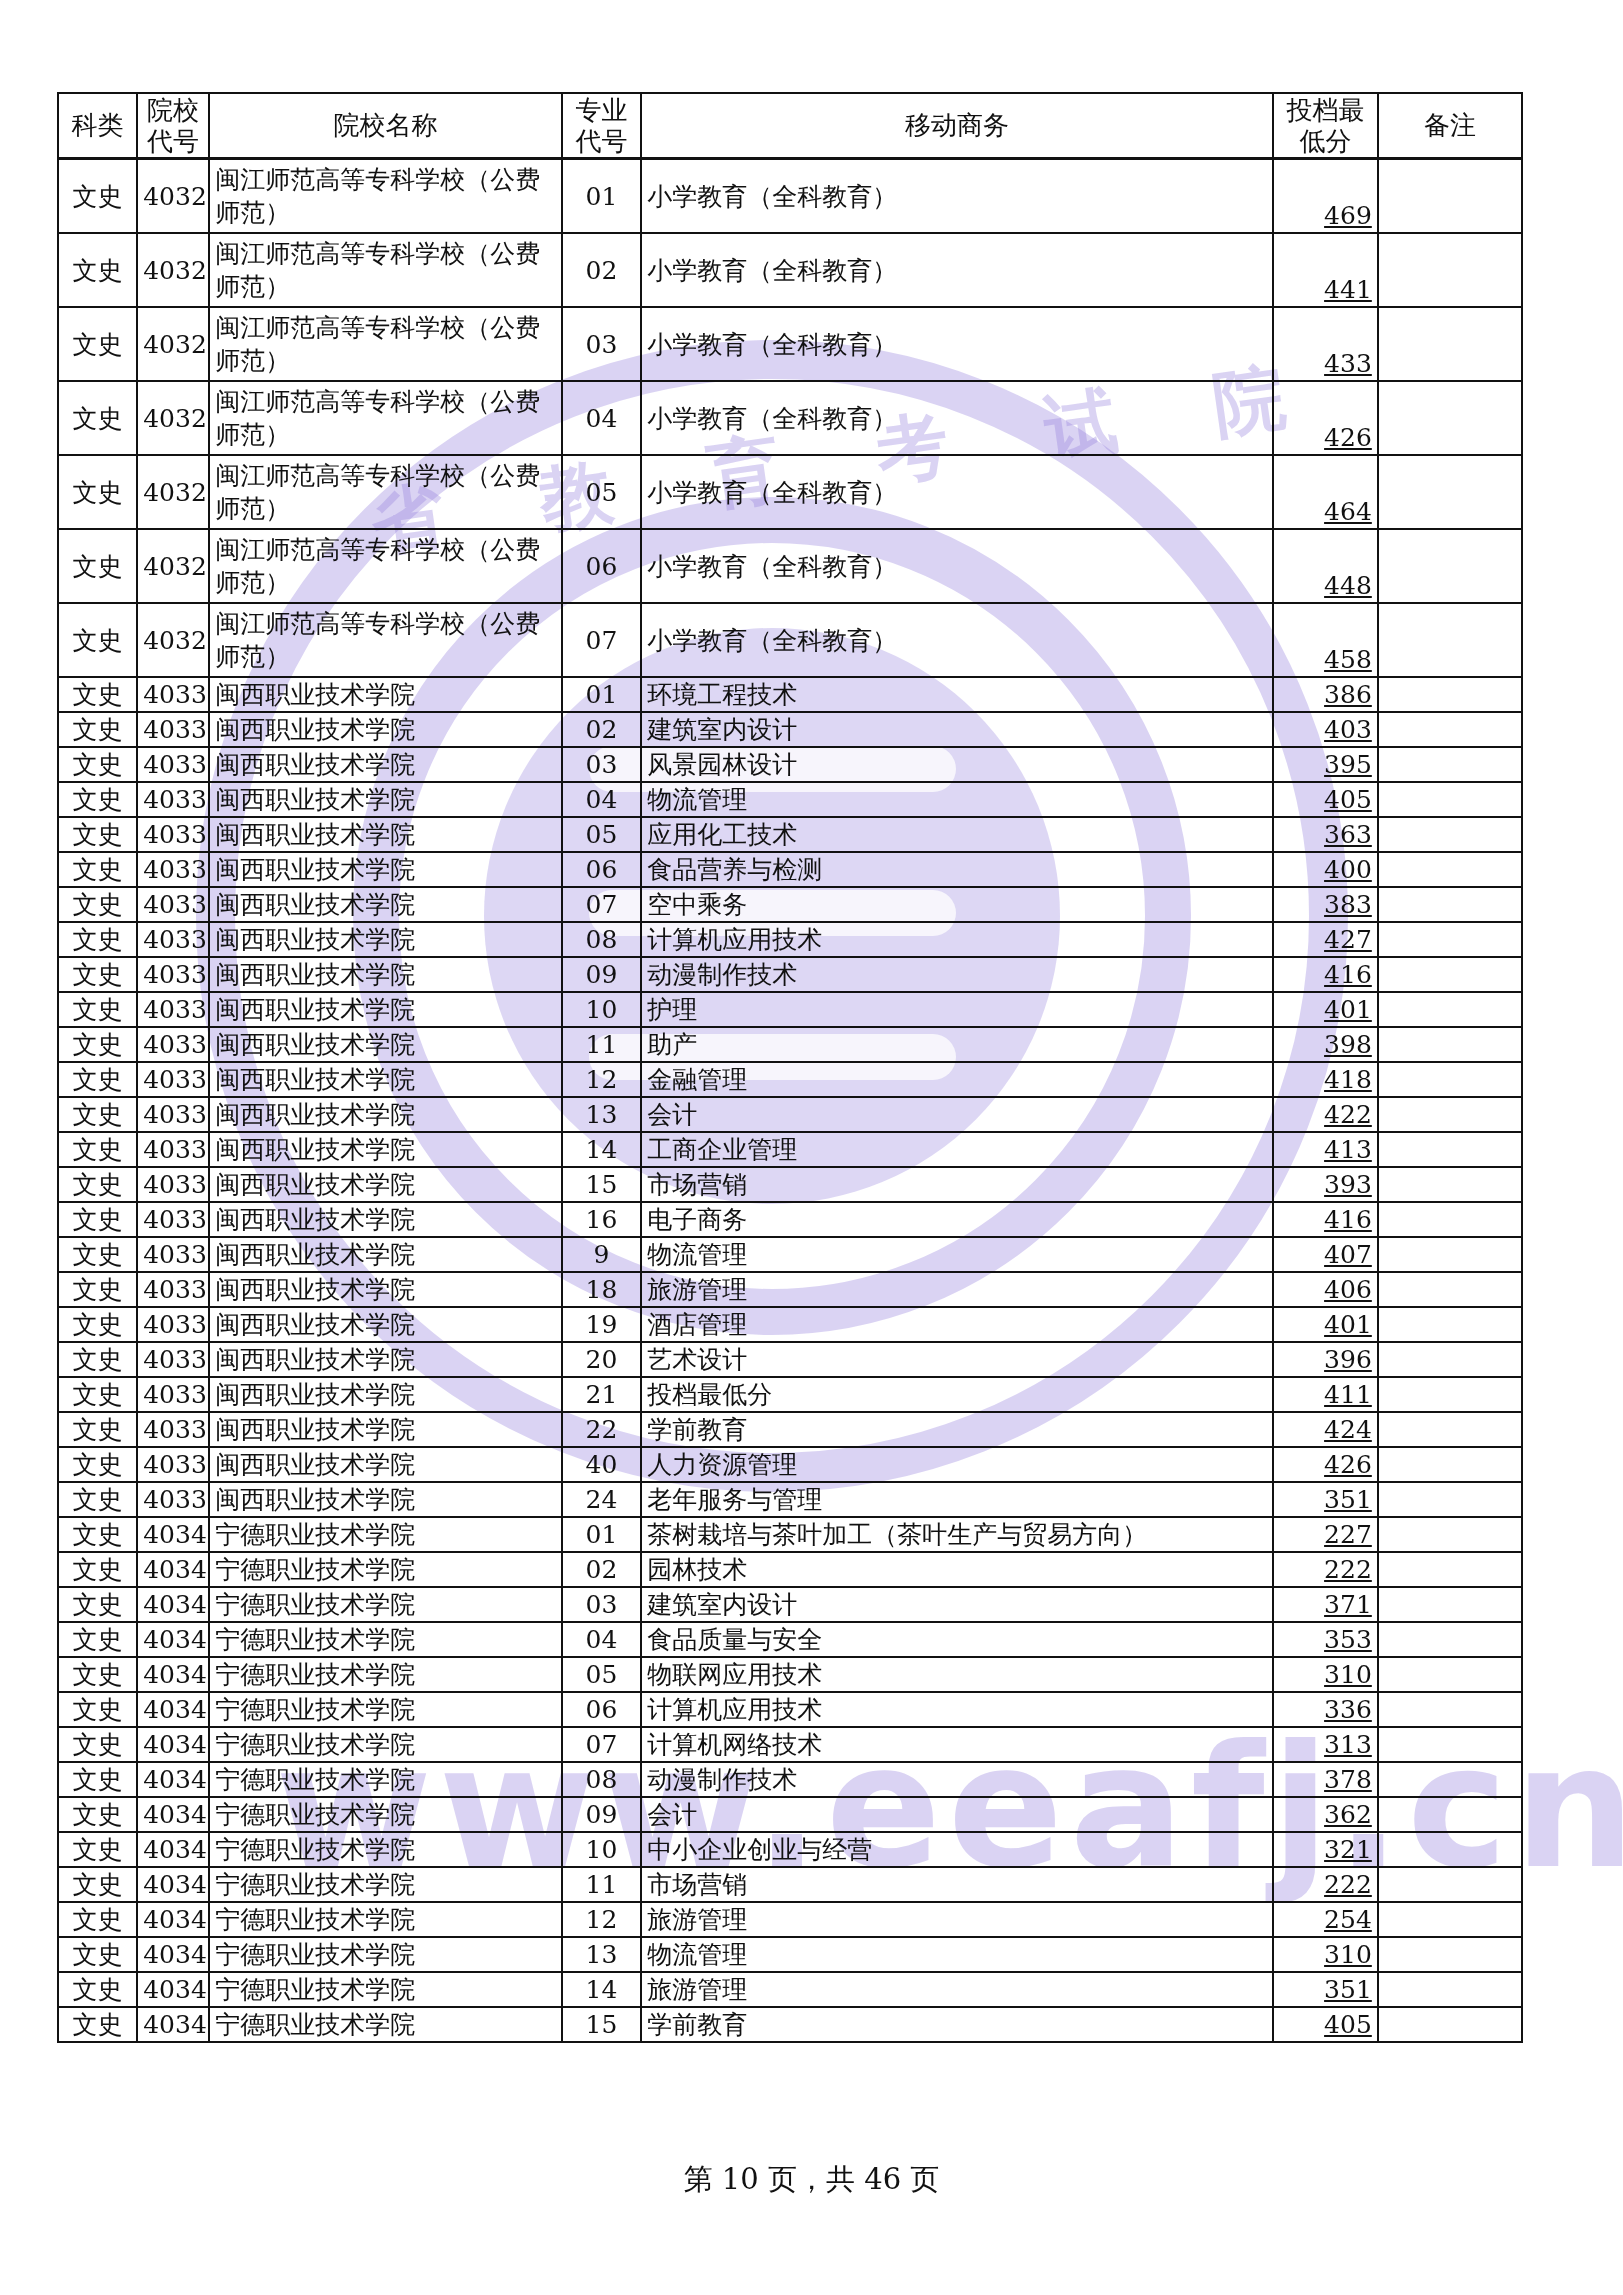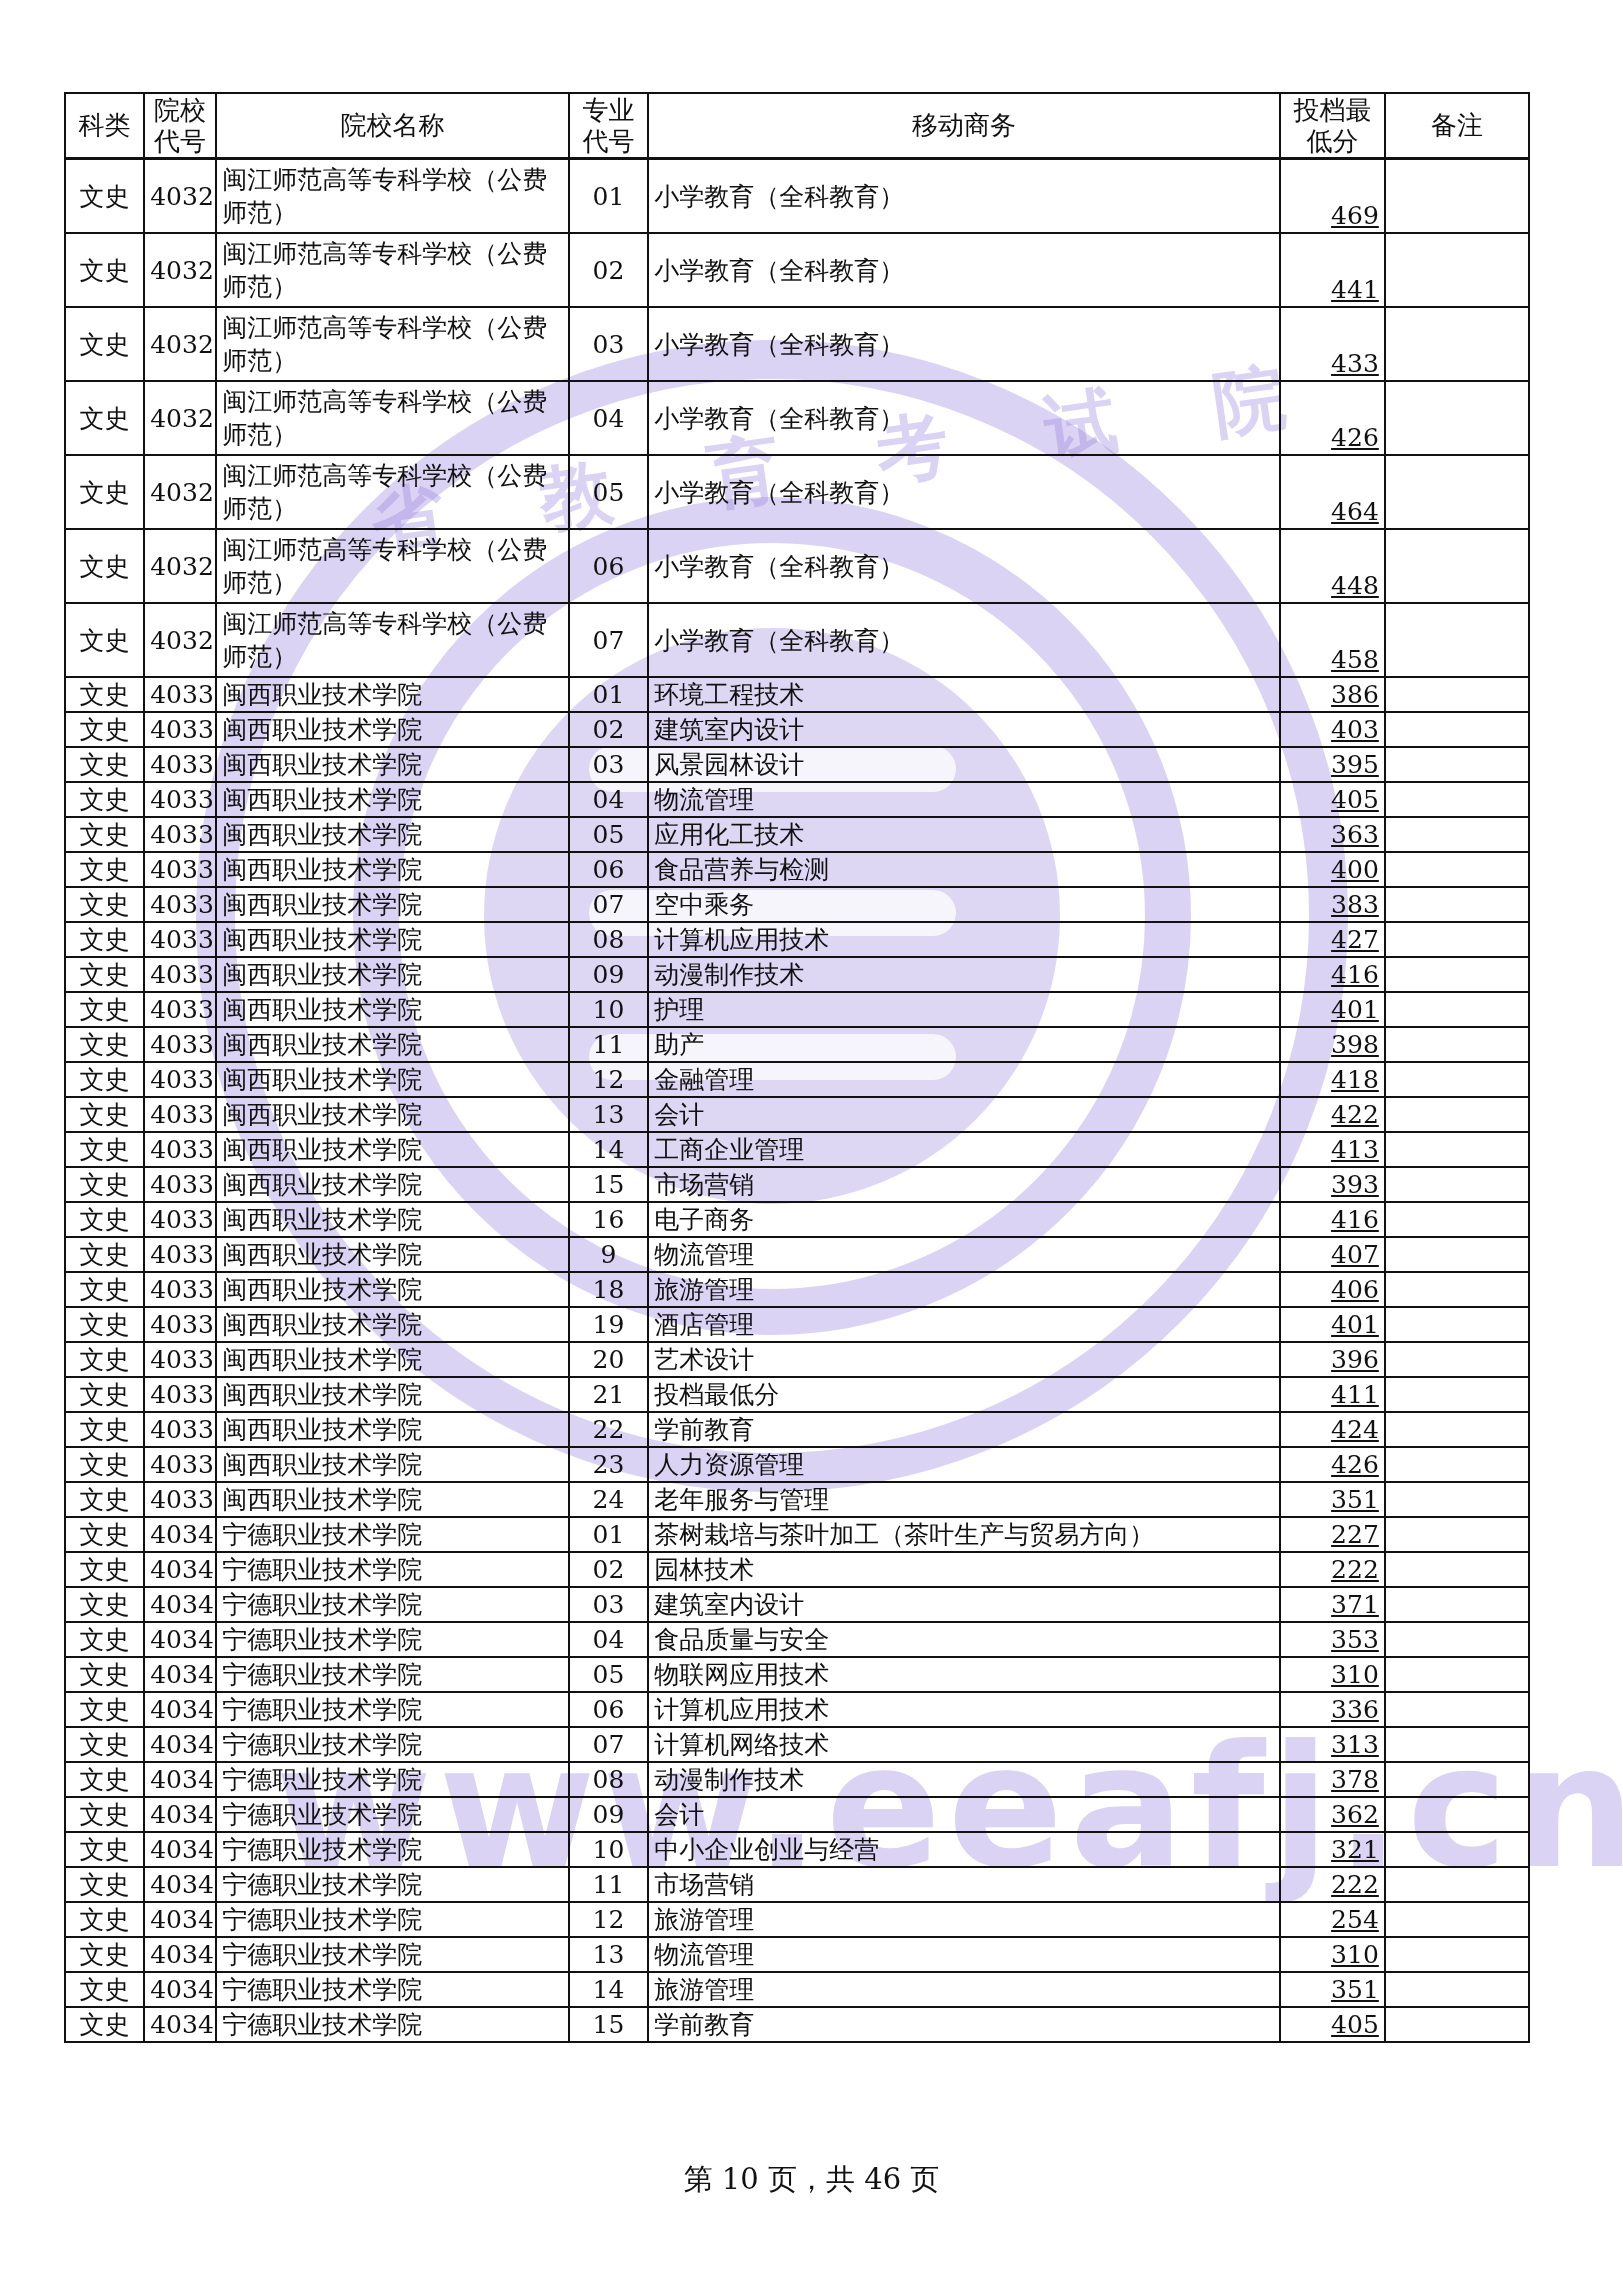--- a/index.html
+++ b/index.html
@@ -12,21 +12,21 @@
                        border: 46px solid rgba(150,130,220,0.35); box-sizing: border-box; }
     .wm-core { left: 484px; top: 628px; width: 576px; height: 576px; border-radius: 50%;
                background: rgba(150,130,220,0.32); }
     .wm-bars { left: 589px; top: 720px; width: 367px; height: 406px; }
     .wm-bar { position: absolute; left: 0; width: 100%; height: 46px; background: rgba(255,255,255,0.75); border-radius: 23px; }
     .wm-url { left: 275px; top: 1708px; font-family: "DejaVu Sans", sans-serif; font-size: 170px;
               color: rgba(150,130,220,0.35); letter-spacing: 6.5px; font-weight: bold; }
     .wm-ring-text { left: 367px; top: 406px; font-size: 72px; color: rgba(150,130,220,0.35); font-weight: bold;
                     letter-spacing: 98px; transform: rotate(-8deg); }
 
-    table.scores { position: absolute; left: 64px; top: 92px; width: 1463px; border-collapse: collapse; z-index: 1;
+    table.scores { position: absolute; left: 57px; top: 92px; width: 1463px; border-collapse: collapse; z-index: 1;
                    table-layout: fixed; }
     table.scores th, table.scores td { border: 2px solid #111; padding: 0 5.2px; font-size: 25px; line-height: 33px;
                    vertical-align: middle; background: transparent; font-weight: normal; }
     table.scores thead th { height: 63px; text-align: center; font-size: 26px; line-height: 31px; }
     table.scores thead tr { border-bottom: 3.9px solid #111; }
     table.scores tbody tr.tall td { height: 72px; }
     table.scores tbody tr.std td { height: 33px; }
     td.c-cat, td.c-code, td.c-mcode { text-align: center; }
     td.c-score { text-align: right; vertical-align: bottom !important; padding-bottom: 0; text-decoration: underline; }
     td.c-school, td.c-major { text-align: left; }
@@ -328,21 +328,21 @@
         <td class="c-school">闽西职业技术学院</td>
         <td class="c-mcode">22</td>
         <td class="c-major">学前教育</td>
         <td class="c-score">424</td>
         <td class="c-note"></td>
       </tr>
       <tr class="std">
         <td class="c-cat">文史</td>
         <td class="c-code">4033</td>
         <td class="c-school">闽西职业技术学院</td>
-        <td class="c-mcode">23</td>
+        <td class="c-mcode">40</td>
         <td class="c-major">人力资源管理</td>
         <td class="c-score">426</td>
         <td class="c-note"></td>
       </tr>
       <tr class="std">
         <td class="c-cat">文史</td>
         <td class="c-code">4033</td>
         <td class="c-school">闽西职业技术学院</td>
         <td class="c-mcode">24</td>
         <td class="c-major">老年服务与管理</td>

